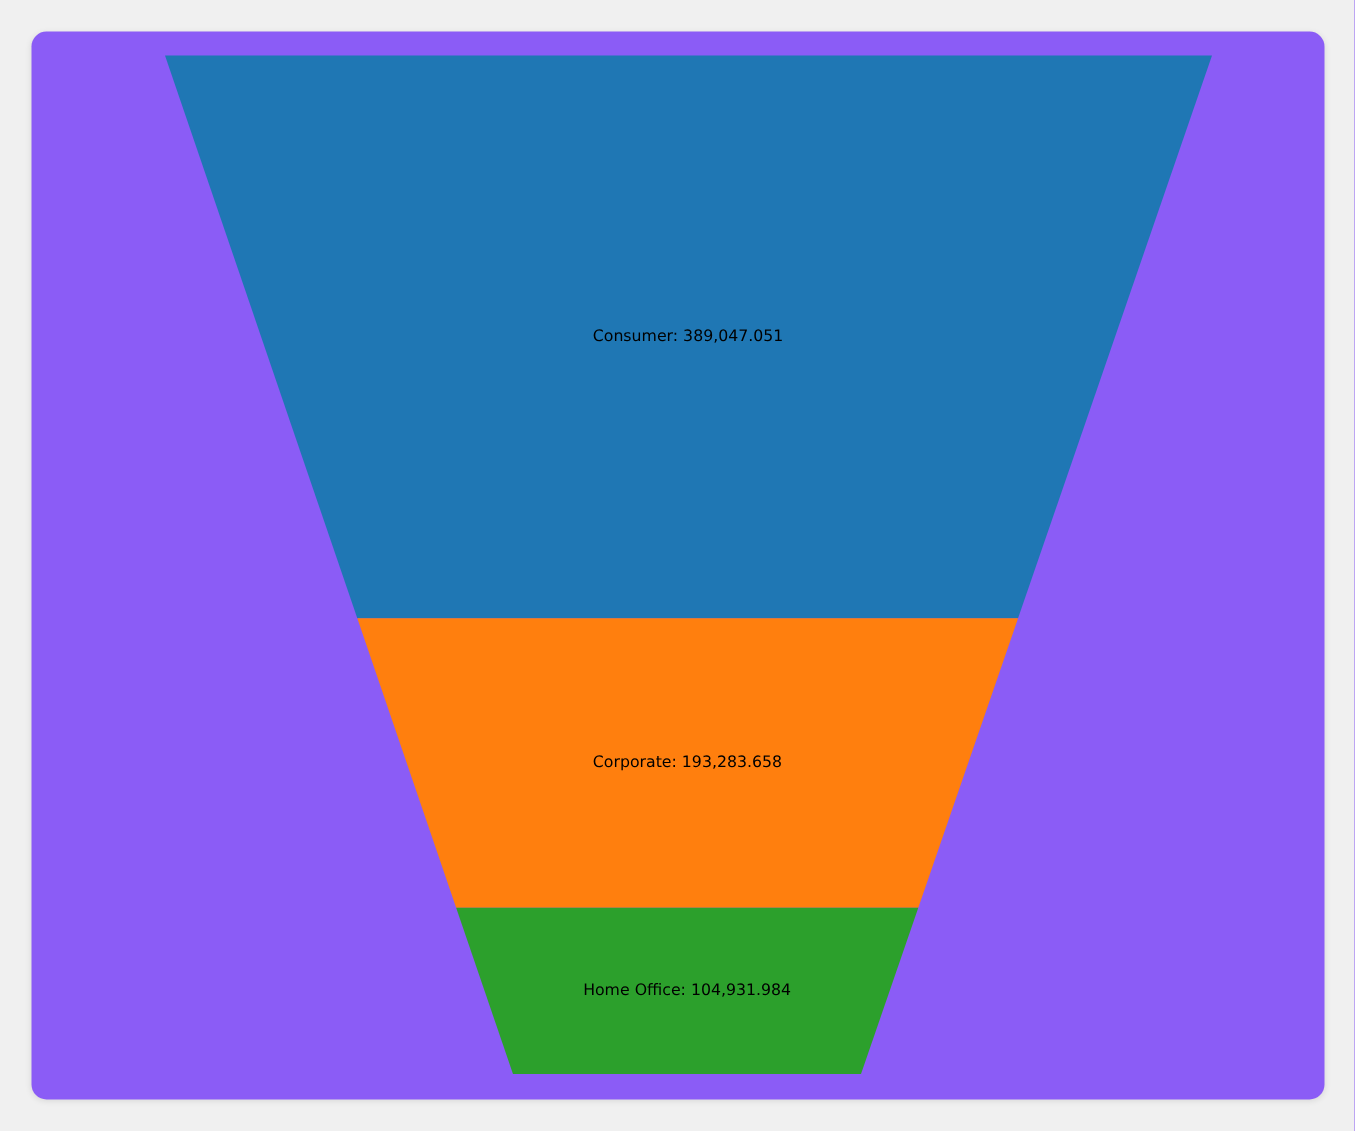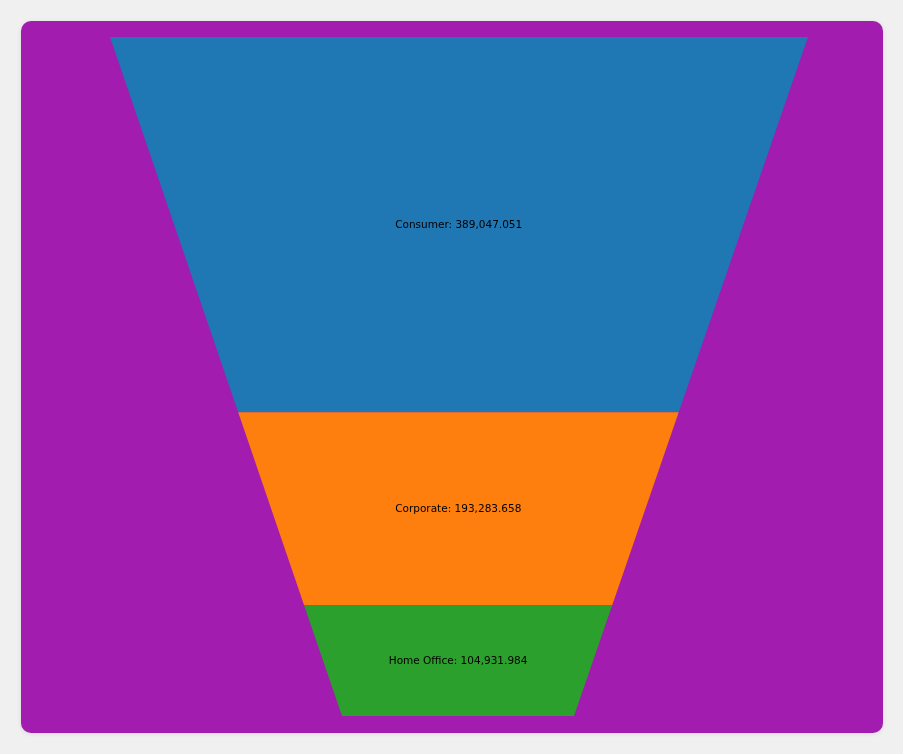--- a/index.html
+++ b/index.html
@@ -24,21 +24,21 @@
   .chart-card svg { display: block; }
   .seg-label {
     font-family: "DejaVu Sans", "Liberation Sans", sans-serif;
     font-size: 10.5px;
     fill: #000000;
   }
 </style>
 </head>
 <body style="background: rgb(240, 240, 240);">
 
-<div class="chart-card" style="background: #a21caf;">
+<div class="chart-card" style="background: #8b5cf6;">
   <svg width="862" height="712" viewBox="0 0 862 712" xmlns="http://www.w3.org/2000/svg">
       <polygon points="89.0,16.0 787.0,16.0 657.7,391.2 217.2,391.2" fill="#1f77b4"></polygon>
       <text x="437.7" y="203.6" text-anchor="middle" dominant-baseline="middle" class="seg-label" fill="#000000">Consumer: 389,047.051</text>
       <polygon points="217.2,391.2 657.7,391.2 591.2,584.2 283.1,584.2" fill="#ff7f0e"></polygon>
       <text x="437.3" y="487.7" text-anchor="middle" dominant-baseline="middle" class="seg-label" fill="#000000">Corporate: 193,283.658</text>
       <polygon points="283.1,584.2 591.2,584.2 553.0,695.0 321.0,695.0" fill="#2ca02c"></polygon>
       <text x="437.1" y="639.6" text-anchor="middle" dominant-baseline="middle" class="seg-label" fill="#000000">Home Office: 104,931.984</text>
     </svg>
 </div>
 

